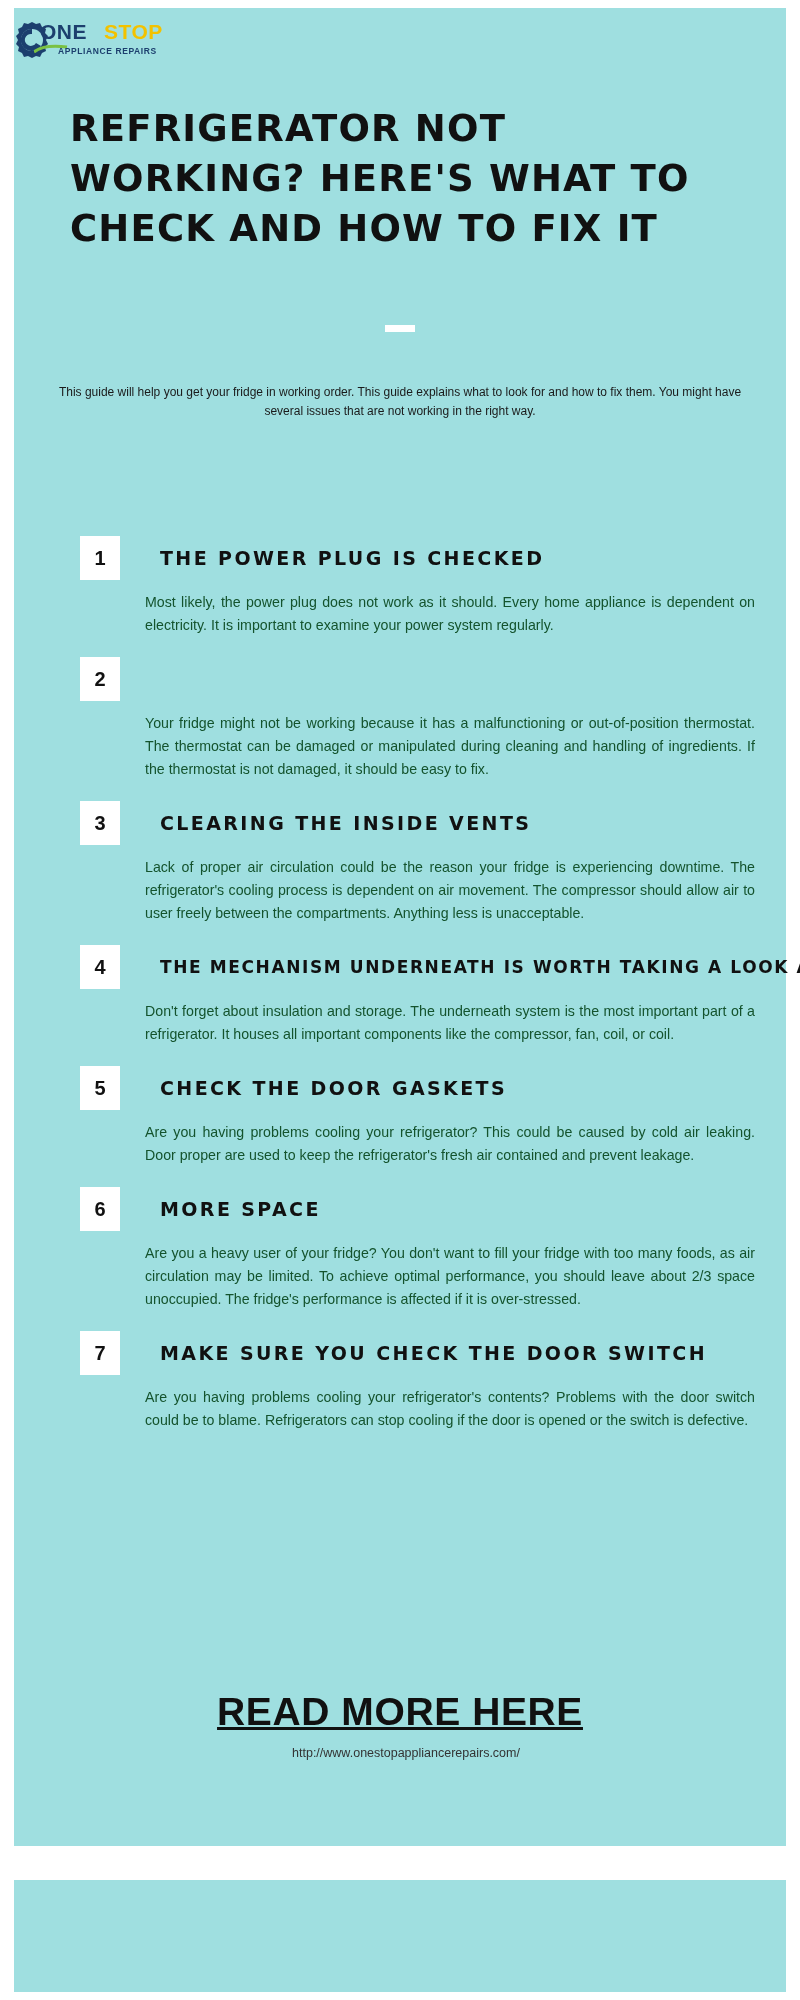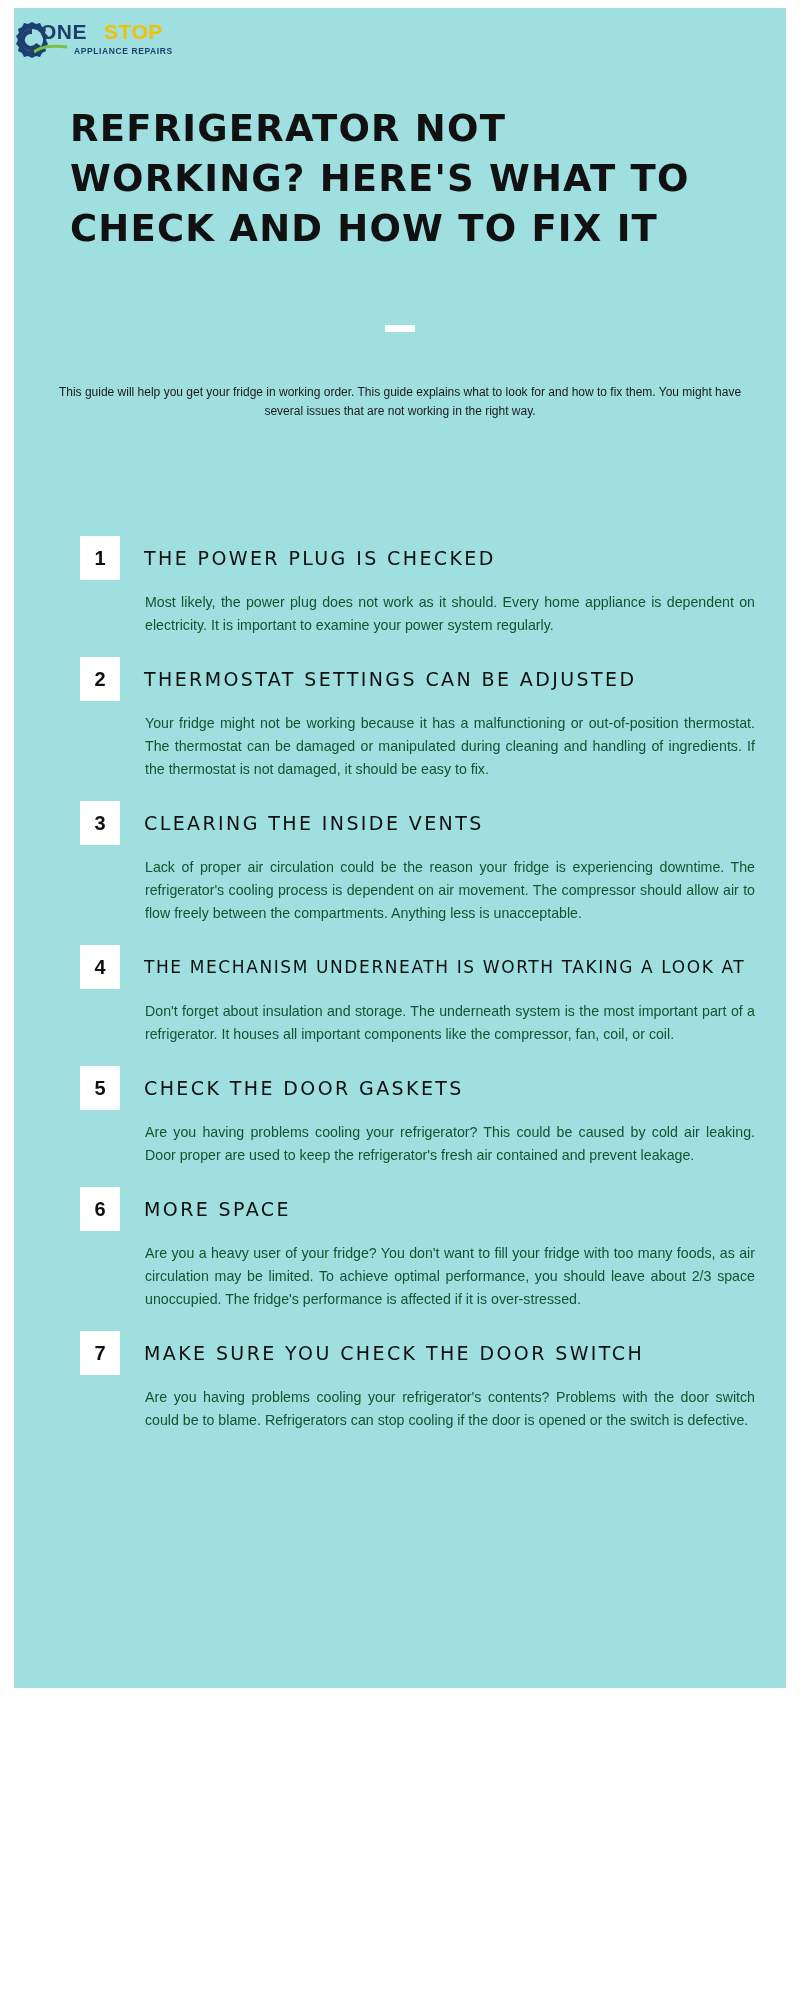--- a/index.html
+++ b/index.html
@@ -5,21 +5,21 @@
   * { box-sizing: border-box; }
   html, body {
     margin: 0;
     padding: 0;
     width: 800px;
     background: #ffffff;
     font-family: "Liberation Sans", sans-serif;
   }
   .page {
     width: 800px;
-    height: 1688px;
+    height: 2000px;
     position: relative;
     background: #ffffff;
     overflow: hidden;
   }
   .band-main {
     position: absolute;
     left: 14px;
     top: 8px;
     width: 772px;
     height: 1838px;
@@ -70,21 +70,20 @@
     text-align: right;
   }
   .logo-text-sub {
     position: absolute;
     left: 46px;
     top: 28px;
     font-size: 8.5px;
     font-weight: bold;
     color: #1c3f6e;
     letter-spacing: 0.6px;
-    margin-left: 16px;
   }
   .logo-swoosh {
     position: absolute;
     left: 22px;
     top: 26px;
     width: 34px;
     height: 10px;
   }
 
   
@@ -146,23 +145,23 @@
     align-items: center;
     justify-content: center;
     font-size: 20px;
     font-weight: bold;
     color: #111;
     margin-left: 80px;
     flex: 0 0 auto;
     font-family: "Liberation Sans", sans-serif;
   }
   .step-title {
-    margin-left: 24px;
+    margin-left: 40px;
     font-family: "DejaVu Sans", sans-serif;
-    font-weight: normal;
+    font-weight: bold;
     font-size: 19px;
     letter-spacing: 2.4px;
     color: #111111;
     text-transform: uppercase;
     white-space: nowrap;
   }
   .step-title.small {
     font-size: 17px;
     letter-spacing: 1.6px;
   }
@@ -234,31 +233,30 @@
       <div class="step-head">
         <div class="step-num">1</div>
         <div class="step-title">THE POWER PLUG IS CHECKED</div>
       </div>
       <div class="step-body">Most likely, the power plug does not work as it should. Every home appliance is dependent on electricity. It is important to examine your power system regularly.</div>
     </div>
 
     <div class="step">
       <div class="step-head">
         <div class="step-num">2</div>
-        <div class="step-title">THERMOSTAT SETTINGS CAN BE ADJUSTED</div>
       </div>
       <div class="step-body">Your fridge might not be working because it has a malfunctioning or out-of-position thermostat. The thermostat can be damaged or manipulated during cleaning and handling of ingredients. If the thermostat is not damaged, it should be easy to fix.</div>
     </div>
 
     <div class="step">
       <div class="step-head">
         <div class="step-num">3</div>
         <div class="step-title">CLEARING THE INSIDE VENTS</div>
       </div>
-      <div class="step-body">Lack of proper air circulation could be the reason your fridge is experiencing downtime. The refrigerator's cooling process is dependent on air movement. The compressor should allow air to flow freely between the compartments. Anything less is unacceptable.</div>
+      <div class="step-body">Lack of proper air circulation could be the reason your fridge is experiencing downtime. The refrigerator's cooling process is dependent on air movement. The compressor should allow air to user freely between the compartments. Anything less is unacceptable.</div>
     </div>
 
     <div class="step">
       <div class="step-head">
         <div class="step-num">4</div>
         <div class="step-title small">THE MECHANISM UNDERNEATH IS WORTH TAKING A LOOK AT</div>
       </div>
       <div class="step-body">Don't forget about insulation and storage. The underneath system is the most important part of a refrigerator. It houses all important components like the compressor, fan, coil, or coil.</div>
     </div>
 

